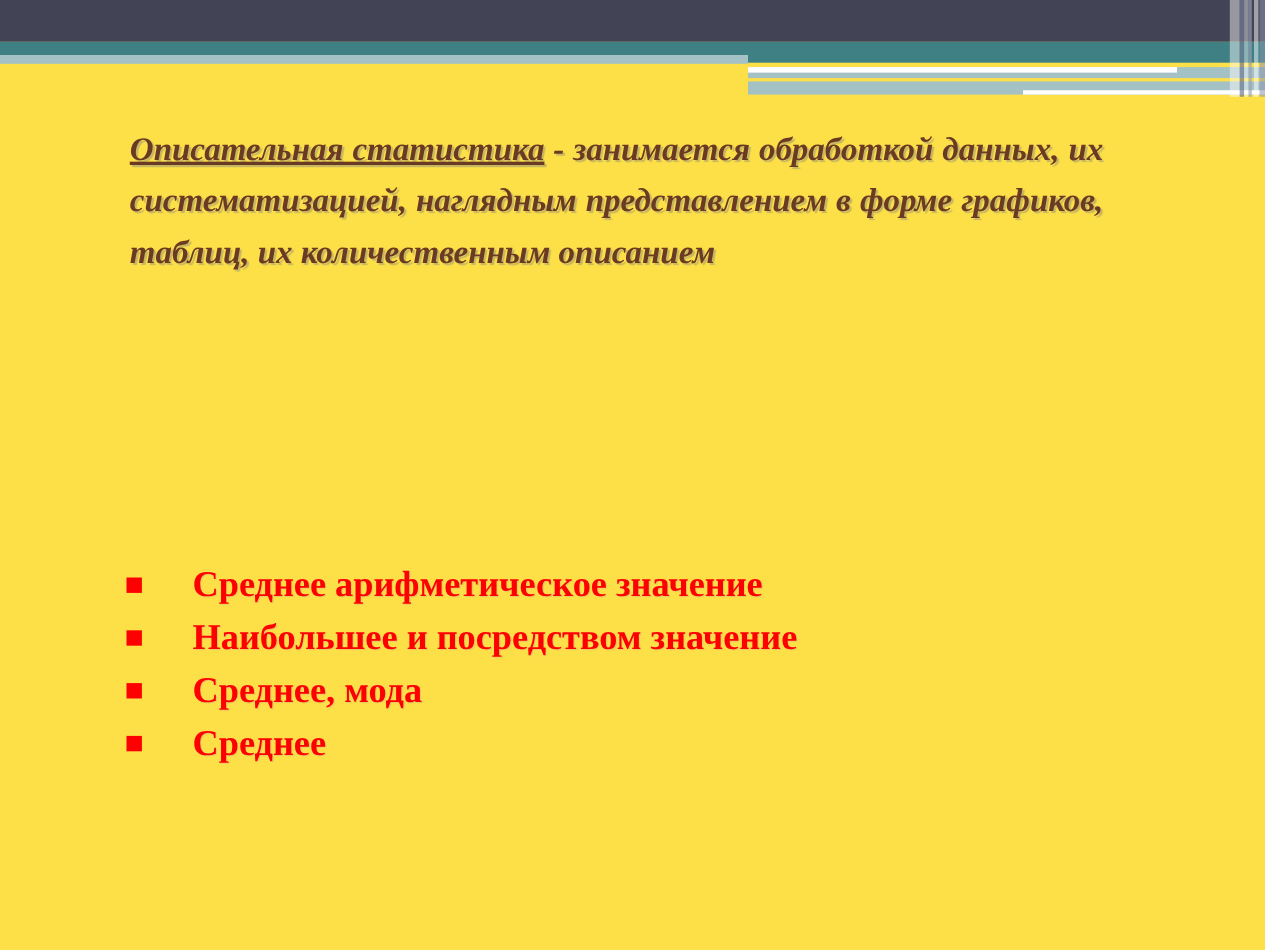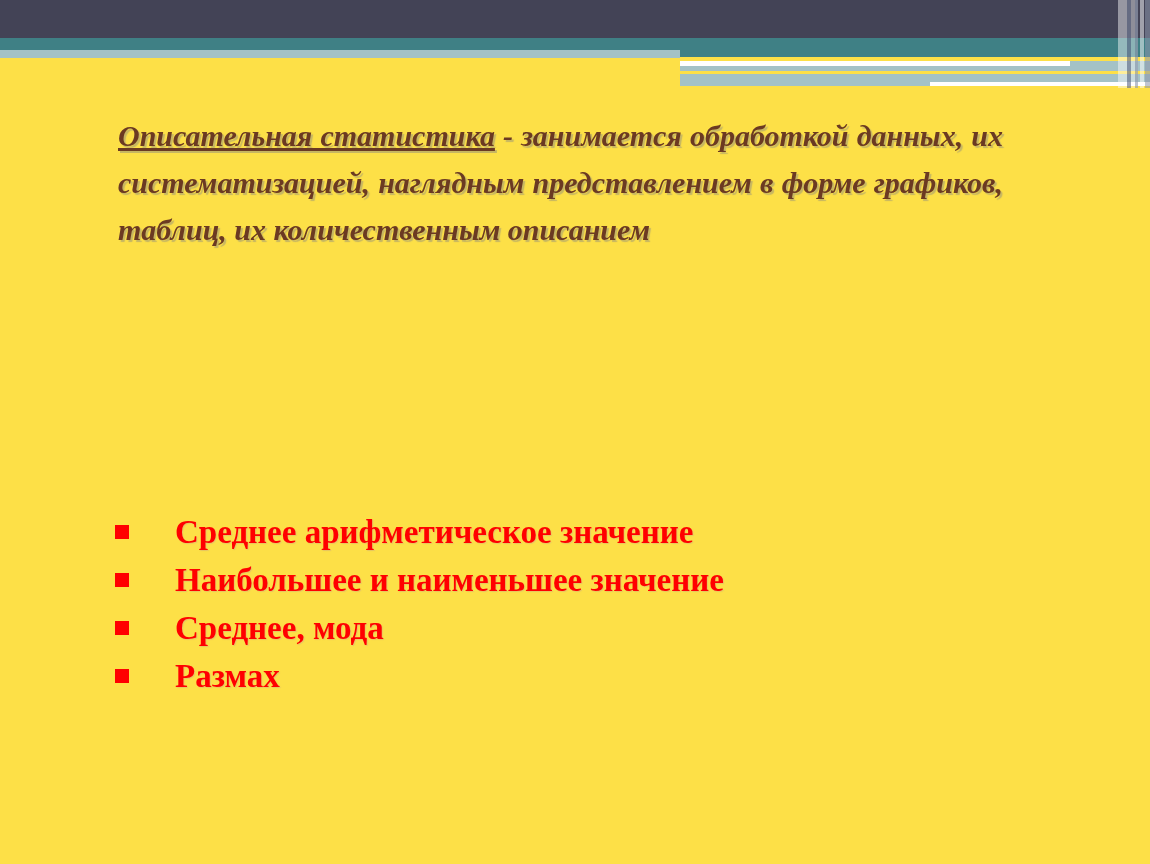--- a/index.html
+++ b/index.html
@@ -197,25 +197,25 @@
   </div>
 
 
   <div class="bullets">
     <div class="bullet-row">
       <span class="bullet-marker"></span>
       <span class="bullet-label">Среднее арифметическое значение</span>
     </div>
     <div class="bullet-row">
       <span class="bullet-marker"></span>
-      <span class="bullet-label">Наибольшее и наименьшее значение</span>
+      <span class="bullet-label">Наибольшее и посредством значение</span>
     </div>
     <div class="bullet-row">
       <span class="bullet-marker"></span>
       <span class="bullet-label">Среднее, мода</span>
     </div>
     <div class="bullet-row">
       <span class="bullet-marker"></span>
-      <span class="bullet-label">Размах</span>
+      <span class="bullet-label">Среднее</span>
     </div>
   </div>
 
 </div>
 
 </body></html>

